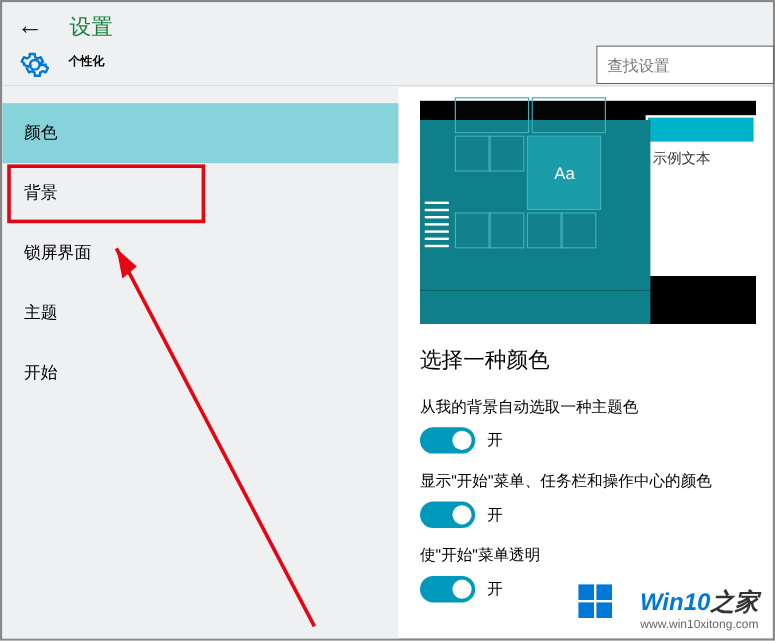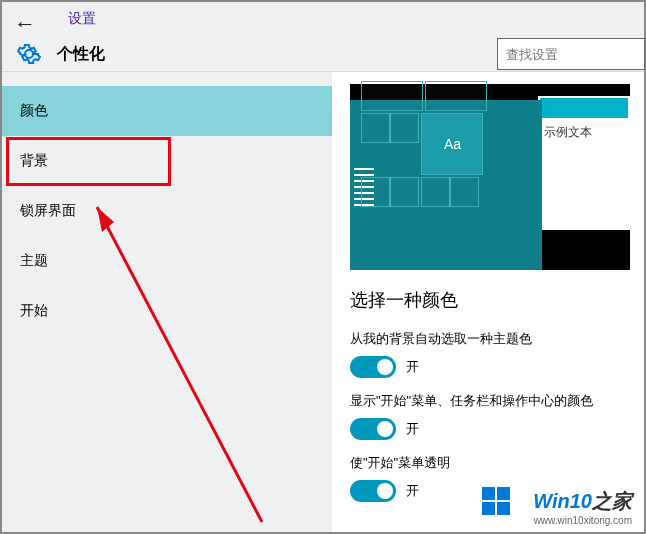--- a/index.html
+++ b/index.html
@@ -1,38 +1,38 @@
 <!DOCTYPE html>
 <html><head>
 <meta charset="utf-8">
 <style>
   * { box-sizing: border-box; margin: 0; padding: 0; }
   html, body { width: 646px; height: 534px; font-family: "Segoe UI", "Microsoft YaHei", sans-serif; background: #fff; overflow: hidden; }
   .frame { border: 2px solid #888; width: 646px; height: 534px; position: relative; background: #fff; }
   .header { background: #eef0f2; height: 70px; position: relative; border-bottom: 1px solid #d9d9d9; }
   .back { position: absolute; left: 12px; top: 6px; font-size: 22px; color: #222; cursor: pointer; }
-  .title { position: absolute; left: 66px; top: 8px; font-size: 14px; color: #4c1d95; }
+  .title { position: absolute; left: 56px; top: 8px; font-size: 18px; color: #15803d; }
   .gear { position: absolute; left: 15px; top: 40px; }
   .gear svg { display: block; }
-  .category { position: absolute; left: 55px; top: 42px; font-size: 16px; font-weight: 700; }
+  .category { position: absolute; left: 55px; top: 42px; font-size: 10px; font-weight: 700; }
   .search { position: absolute; right: -1px; top: 36px; width: 148px; height: 32px; border: 1px solid #666; background: #fff; }
   .search input { width: 100%; height: 100%; border: none; outline: none; font-size: 13px; color: #888; padding: 12px 8px; font-family: inherit; }
   .body { display: flex; height: calc(100% - 70px); }
   .sidebar { width: 330px; background: #eef0f2; padding-top: 14px; position: relative; }
   .sidebar-item { height: 50px; display: flex; align-items: center; padding-left: 18px; font-size: 14px; cursor: pointer; }
   .sidebar-item.active { background: #86d3db; }
   .redbox { position: absolute; border: 3px solid #e30613; left: 4px; top: 65px; width: 165px; height: 49px; pointer-events: none; }
   .arrow-layer { position: absolute; left: 0; top: 0; width: 330px; height: 100%; pointer-events: none; }
   .content { flex: 1; padding: 12px 0 0 18px; overflow: hidden; position: relative; }
   .preview { width: 280px; height: 186px; background: #000; position: relative; margin-bottom: 18px; }
   .preview .taskbar { position: absolute; left: 0; bottom: 0; height: 28px; width: 192px; background: #0f7f8a; }
   .preview .start { position: absolute; left: 0; bottom: 28px; width: 192px; height: 142px; background: #0f7f8a; }
   .preview .side { position: absolute; left: 4px; bottom: 32px; width: 20px; }
   .preview .side div { height: 2px; background: #fff; margin: 4px 0; }
-  .preview .tiles { position: absolute; left: 12px; bottom: 32px; }
+  .preview .tiles { position: absolute; left: 30px; bottom: 32px; }
   .preview .tile-row { margin-bottom: 4px; }
   .preview .tile { display: inline-block; outline: 1px solid #3db0bb; background: rgba(255,255,255,0.02); vertical-align: top; }
   .preview .tile.big { width: 60px; height: 60px; background: #1a9ca9; color: #fff; font-size: 14px; text-align: center; line-height: 60px; }
   .preview .tile.sm { width: 28px; height: 28px; }
   .preview .tile.row2 { width: 60px; height: 28px; }
   .preview .sample-window { position: absolute; right: 0; top: 12px; width: 92px; height: 134px; background: #fff; padding: 2px; }
   .preview .sample-topbar { width: 100%; height: 20px; background: #00b3c9; }
   .preview .sample-text { font-size: 12px; padding: 6px 4px; color: #333; }
   .section-title { font-size: 18px; font-weight: 400; margin-bottom: 18px; }
   .option { margin-bottom: 14px; }

